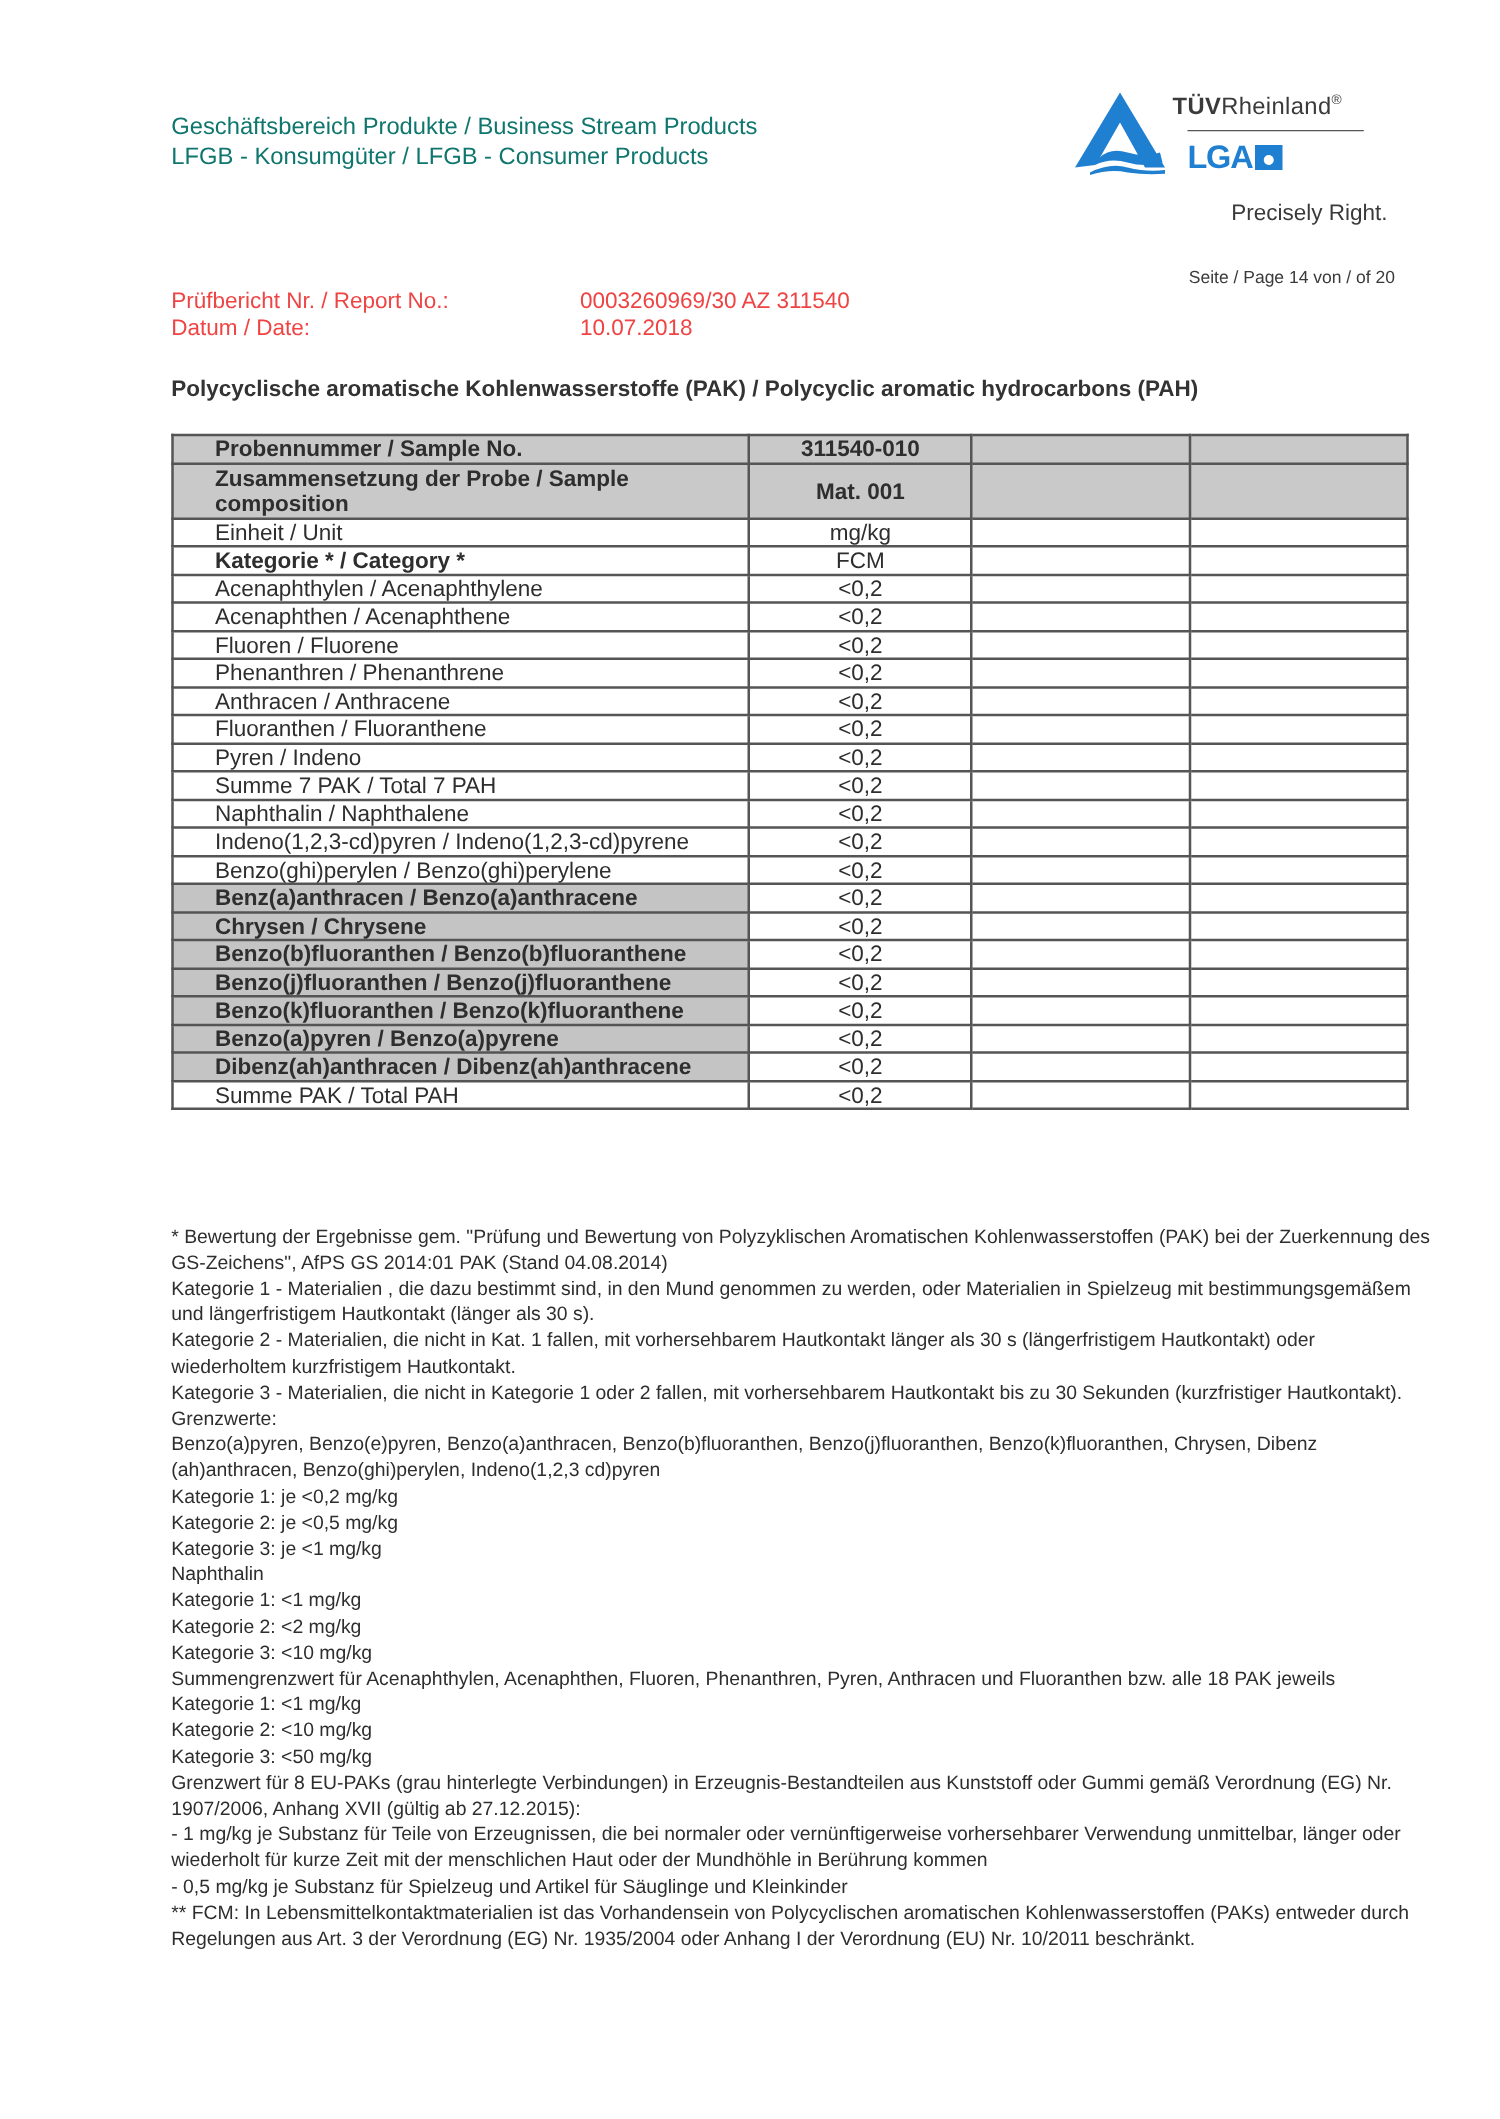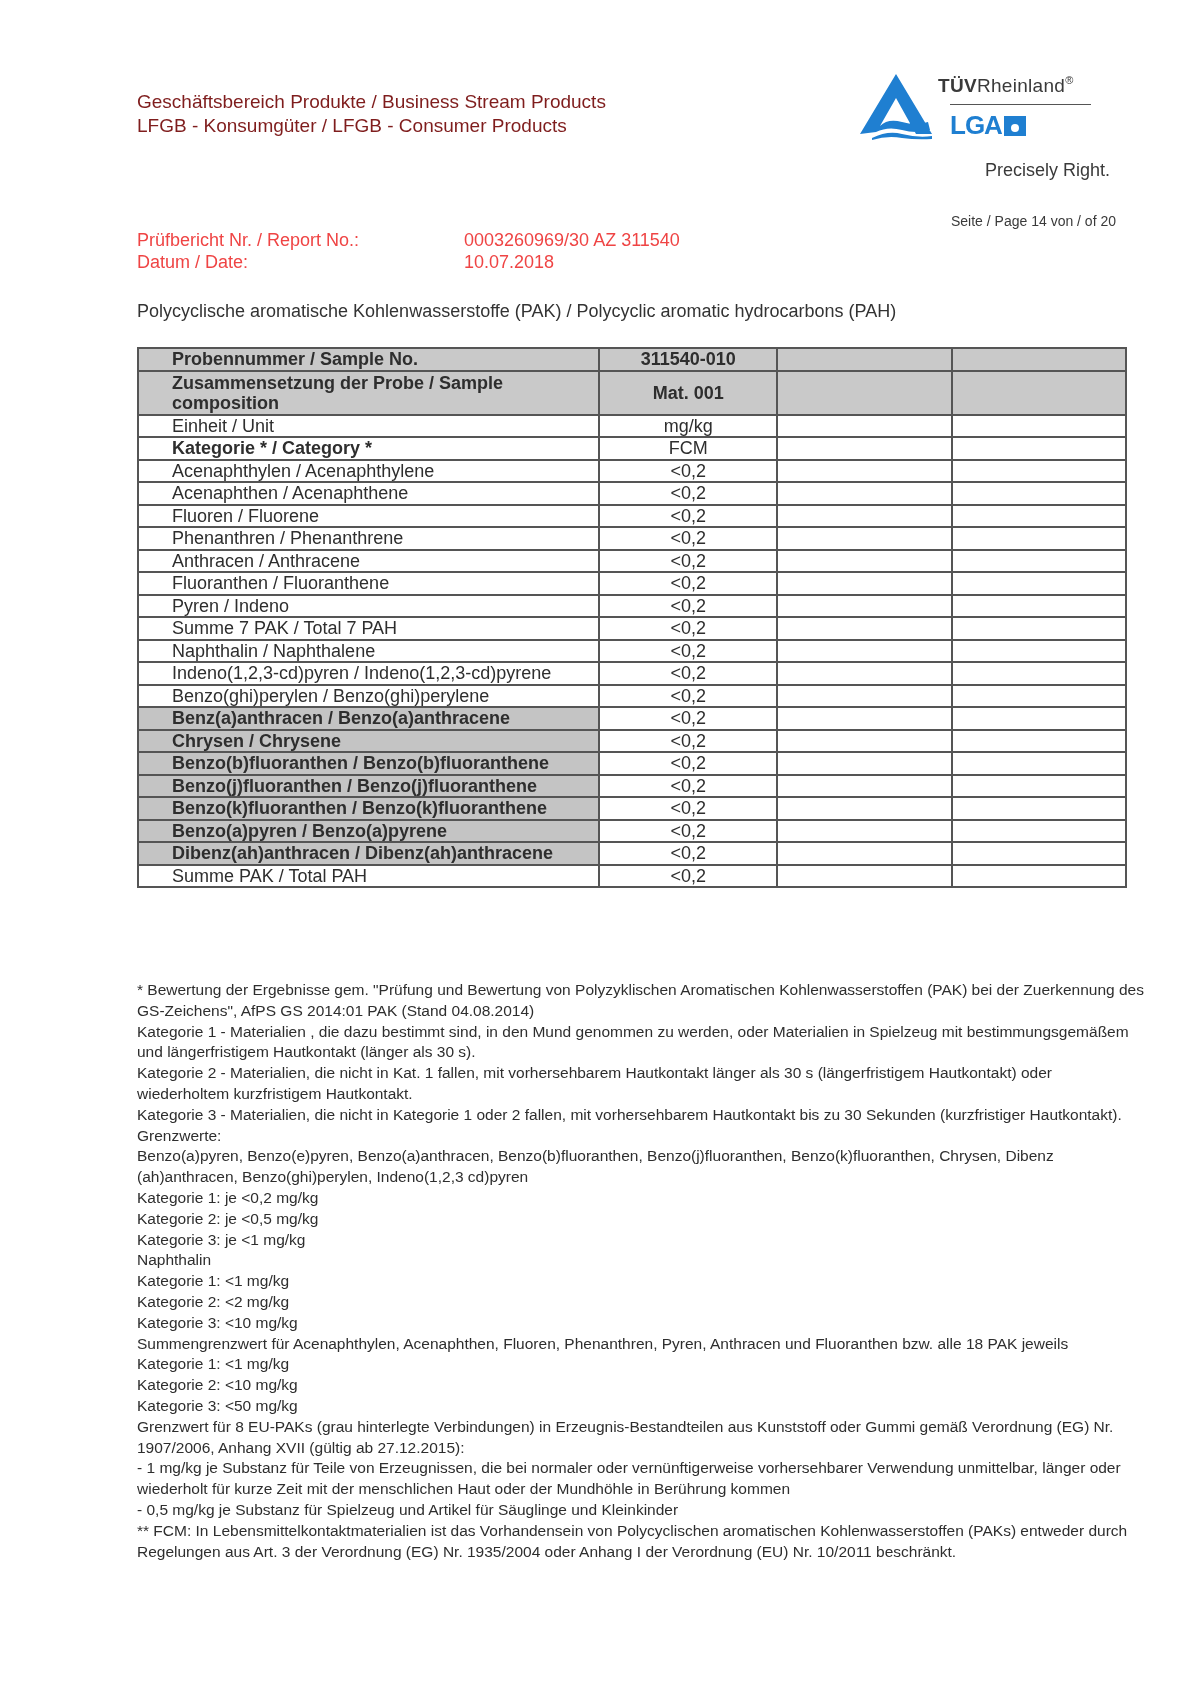--- a/index.html
+++ b/index.html
@@ -1,36 +1,36 @@
 <!DOCTYPE html>
 <html><head>
   <meta charset="utf-8">
   <style>
     html, body { margin: 0; padding: 0; background: #ffffff; }
     body {
       width: 1200px; height: 1695px; position: relative; overflow: hidden;
       font-family: "Liberation Sans", sans-serif; color: #2b2b2b;
     }
-    .header-left { position: absolute; left: 137px; top: 90px; font-size: 19px; line-height: 24px; color: #7f1d1d; }
+    .header-left { position: absolute; left: 137px; top: 90px; font-size: 19px; line-height: 24px; color: #0f766e; }
     .logo-block { position: absolute; left: 858px; top: 70px; width: 300px; height: 110px; }
     .logo-tri { position: absolute; left: 0; top: 2px; width: 76px; height: 68px; }
     .tuv { position: absolute; left: 80px; top: 4px; font-size: 19px; color: #3a3a3a; letter-spacing: 0.3px; white-space: nowrap; }
     .tuv b { font-weight: bold; }
     .tuv sup { font-size: 11px; vertical-align: 8px; }
     .tuv-rule { position: absolute; left: 92px; top: 34px; width: 141px; height: 1px; background: #555; }
     .lga { position: absolute; left: 92px; top: 40px; font-size: 26px; font-weight: bold; color: #1f7fd1; letter-spacing: -1px; font-family: "Liberation Sans", sans-serif; }
     .lga-box { display: inline-block; width: 22px; height: 20px; background: #1f7fd1; margin-left: 2px; position: relative; top: 2px; }
     .lga-box::after { content: ""; position: absolute; left: 7px; top: 8px; width: 8px; height: 8px; border-radius: 50%; background: #fff; }
     .slogan { position: absolute; left: 92px; top: 90px; font-size: 18px; color: #3a3a3a; white-space: nowrap; margin-left: 35px; }
     .page-no { position: absolute; left: 951px; top: 213px; font-size: 14px; color: #3a3a3a; white-space: nowrap; }
 
     .meta { position: absolute; left: 137px; top: 229px; font-size: 18px; line-height: 22px; color: #ef4444; }
     .meta-row { display: flex; }
     .meta-label { width: 327px; }
-    .section-title { position: absolute; left: 137px; top: 301px; font-size: 18px; font-weight: normal; color: #333; white-space: nowrap; }
+    .section-title { position: absolute; left: 137px; top: 301px; font-size: 18px; font-weight: bold; color: #333; white-space: nowrap; }
 
     table.results {
       position: absolute; left: 137px; top: 347px; width: 990px;
       border-collapse: collapse; font-size: 18px; color: #2e2e2e;
     }
     table.results td { border: 2px solid #555; padding: 0 3px; height: 20.5px; line-height: 20px; }
     table.results td.c1 { width: 437px; padding-left: 33px; }
     table.results td.c2 { width: 176px; text-align: center; }
     table.results td.c3 { width: 176px; }
     table.results td.c4 { width: 176px; }

